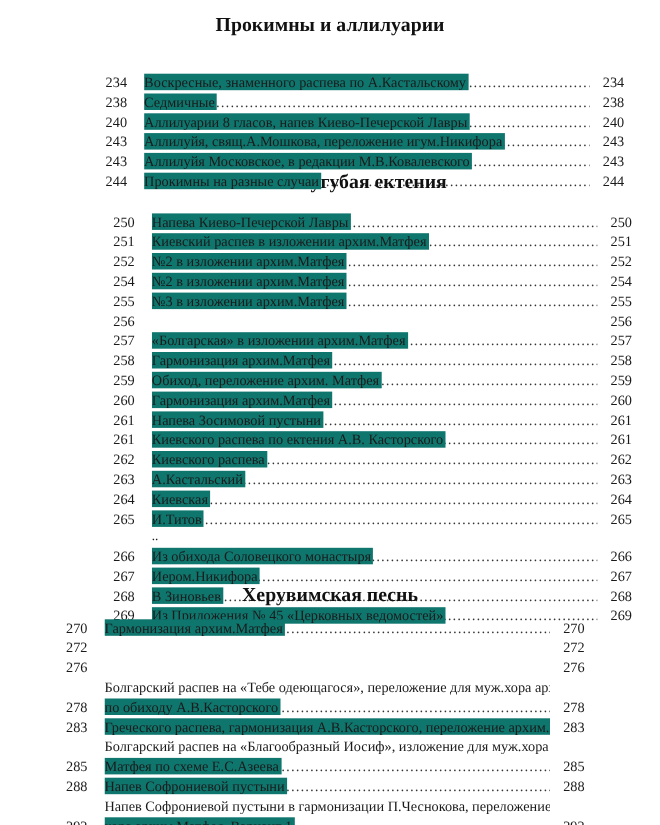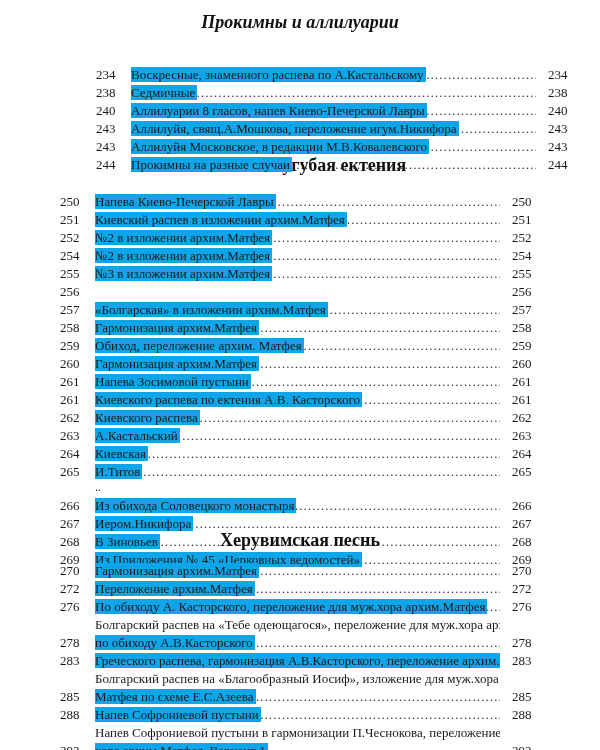--- a/index.html
+++ b/index.html
@@ -21,39 +21,39 @@
     .row.two-line { height: 36px; }
     .num-left {
       position: absolute; left: 0; width: 30px; top: 0;
     }
     .row.two-line .num-left { top: 18px; }
     .entry {
       position: absolute; left: 35px; right: 36px; top: 0; overflow: hidden;
     }
     .entry .line1 { display: block; height: 18px; }
     .entry .line2 { display: block; height: 18px; overflow: hidden; }
-    .entry .txt { background: #0ea5e9; padding-right: 2px; position: relative; z-index: 1; }
+    .entry .txt { background: #0f766e; padding-right: 2px; position: relative; z-index: 1; }
     .dotfill { overflow: hidden; white-space: nowrap; display: block; position: relative; }
     .dotfill::after {
       content: "……………………………………………………………………………………………………………………………………………………";
       position: absolute; left: 0; top: 0; color: #333; letter-spacing: 0px;
     }
     .num-right {
       position: absolute; right: 0; width: 24px; text-align: left; top: 0;
     }
     .row.two-line .num-right { top: 18px; }
     .cont { position: relative; height: 16px; font-size: 12px; line-height: 12px; }
     .cont span { position: absolute; left: 35px; top: 0; }
   </style>
 </head>
 <body>
 
 <div class="page">
 
-  <div class="section-title" style="top:12px;font-style:italic;">Прокимны и аллилуарии</div>
+  <div class="section-title" style="top:12px;">Прокимны и аллилуарии</div>
   <div class="toc" style="top:66px;margin-left:36px;">
     <div class="row">
         <span class="num-left">234</span>
         <span class="entry">
           <span class="dotfill"><span class="txt">Воскресные, знаменного распева по А.Кастальскому</span></span>
         </span>
         <span class="num-right">234</span>
       </div>
     <div class="row">
         <span class="num-left">238</span>
@@ -86,21 +86,21 @@
     <div class="row">
         <span class="num-left">244</span>
         <span class="entry">
           <span class="dotfill"><span class="txt">Прокимны на разные случаи</span></span>
         </span>
         <span class="num-right">244</span>
       </div>
   </div>
 
   <div class="section-title" style="top:155px;padding-left:38px;">Сугубая ектения</div>
-  <div class="toc" style="top:193px;">
+  <div class="toc" style="top:193px;margin-left:43px;">
     <div class="row">
         <span class="num-left">250</span>
         <span class="entry">
           <span class="dotfill"><span class="txt">Напева Киево-Печерской Лавры</span></span>
         </span>
         <span class="num-right">250</span>
       </div>
     <div class="row">
         <span class="num-left">251</span>
         <span class="entry">
@@ -240,30 +240,24 @@
   <div class="toc" style="top:562px;">
     <div class="row">
         <span class="num-left">270</span>
         <span class="entry">
           <span class="dotfill"><span class="txt">Гармонизация  архим.Матфея</span></span>
         </span>
         <span class="num-right">270</span>
       </div>
     <div class="row">
         <span class="num-left">272</span>
-        <span class="entry">
-          <span class="dotfill"><span class="txt">Перeложение архим.Матфея</span></span>
-        </span>
         <span class="num-right">272</span>
       </div>
     <div class="row">
         <span class="num-left">276</span>
-        <span class="entry">
-          <span class="dotfill"><span class="txt">По обиходу А. Касторского, переложение для муж.хора архим.Матфея</span></span>
-        </span>
         <span class="num-right">276</span>
       </div>
     <div class="row two-line">
         <span class="num-left">278</span>
         <span class="entry">
           <span class="line1">Болгарский распев на «Тебе одеющагося», переложение для муж.хора архим.Матфея</span>
           <span class="line2 dotfill"><span class="txt">по обиходу А.В.Касторского</span></span>
         </span>
         <span class="num-right">278</span>
       </div>

